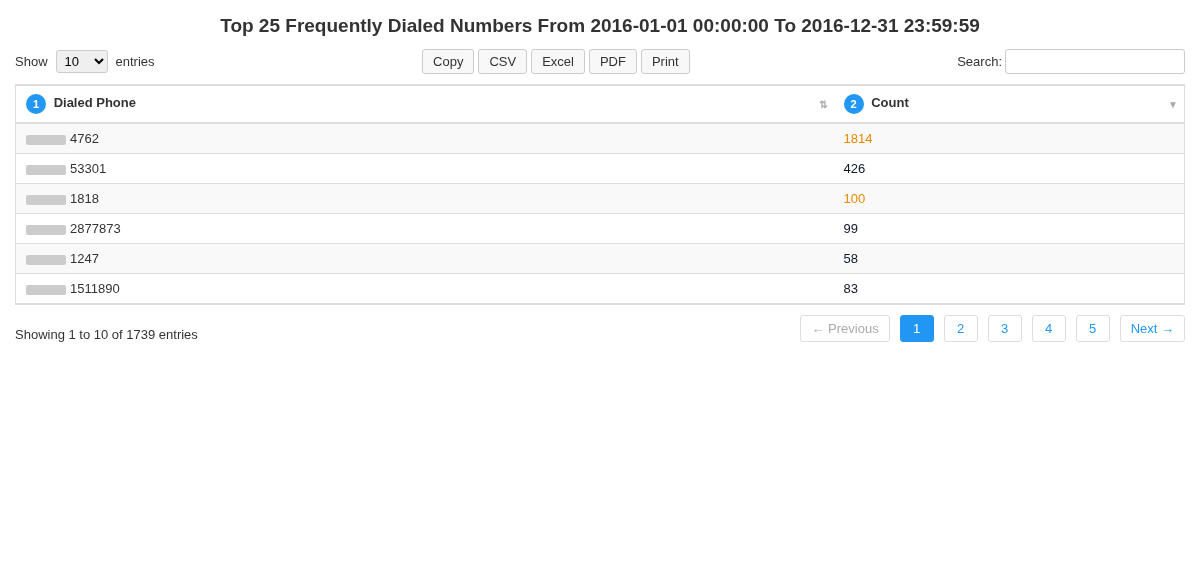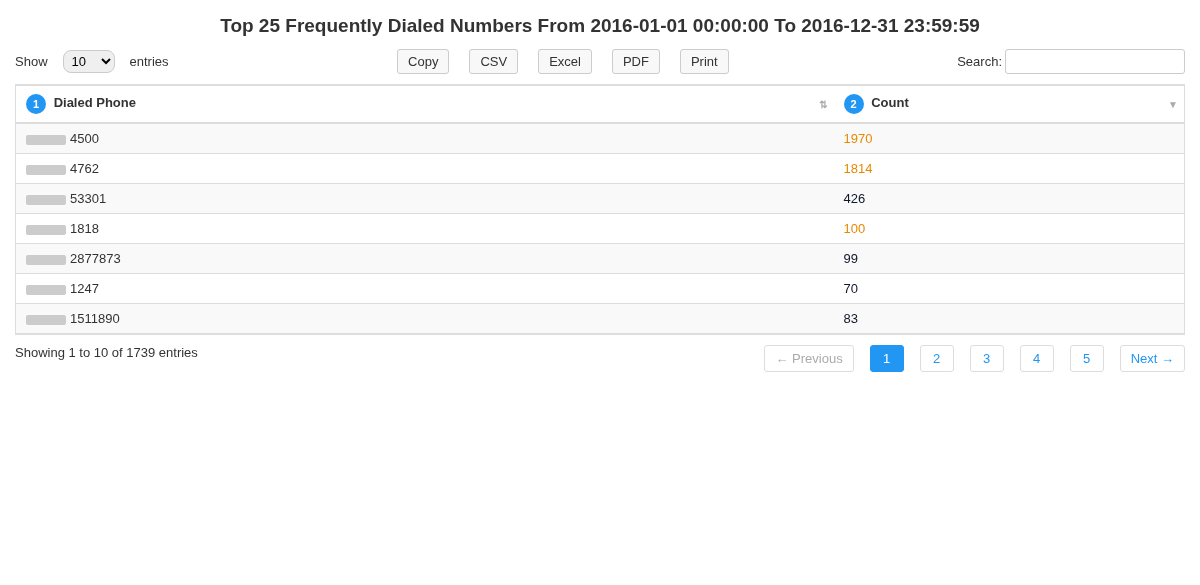--- a/index.html
+++ b/index.html
@@ -15,33 +15,33 @@
     .controls-row {
       display: flex;
       align-items: center;
       justify-content: space-between;
       margin-bottom: 10px;
     }
 
     .show-entries {
       display: flex;
       align-items: center;
-      gap: 15px;
+      gap: 8px;
     }
 
     .show-entries select {
       border: 1px solid #ccc;
       padding: 2px 4px;
       font-size: 13px;
-      border-radius: 8px;
+      border-radius: 3px;
     }
 
     .export-buttons {
       display: flex;
-      gap: 20px;
+      gap: 4px;
     }
 
     .export-btn {
       border: 1px solid #ccc;
       background: #f8f8f8;
       padding: 4px 10px;
       font-size: 13px;
       cursor: pointer;
       border-radius: 3px;
       color: #333;
@@ -137,34 +137,34 @@
 
     .redacted-short {
       width: 25px;
     }
 
     .count-orange { color: #e68a00; }
     .count-normal { color: #0f172a; }
 
     .footer-row {
       display: flex;
-      align-items: flex-start;
+      align-items: flex-end;
       justify-content: space-between;
       margin-top: 8px;
     }
 
     .showing-text {
       font-size: 13px;
       color: #333;
     }
 
     .pagination {
       display: flex;
       align-items: center;
-      gap: 16px;
+      gap: 10px;
     }
 
     .page-btn {
       border: 1px solid #ddd;
       background: #fff;
       padding: 5px 10px;
       font-size: 13px;
       cursor: pointer;
       color: #2196F3;
       border-radius: 3px;
@@ -227,43 +227,39 @@
           <span class="sort-icon">⇅</span>
         </th>
         <th class="col-count sortable">
           <span class="col-num">2</span>
           <span>Count</span>
           <span class="sort-icon">▼</span>
         </th>
       </tr>
     </thead>
     <tbody id="table-body">
-    <tr>
-          <td><span class="redacted-block"></span><span>4500</span></td>
-          <td class="count-orange">1970</td>
-        </tr>
         <tr>
           <td><span class="redacted-block"></span><span>4762</span></td>
           <td class="count-orange">1814</td>
         </tr>
         <tr>
           <td><span class="redacted-block"></span><span>53301</span></td>
           <td class="count-normal">426</td>
         </tr>
         <tr>
           <td><span class="redacted-block"></span><span>1818</span></td>
           <td class="count-orange">100</td>
         </tr>
         <tr>
           <td><span class="redacted-block"></span><span>2877873</span></td>
           <td class="count-normal">99</td>
         </tr>
         <tr>
           <td><span class="redacted-block"></span><span>1247</span></td>
-          <td class="count-normal">70</td>
+          <td class="count-normal">58</td>
         </tr>
         <tr>
           <td><span class="redacted-block"></span><span>1511890</span></td>
           <td class="count-normal">83</td>
         </tr>
       </tbody>
   </table>
 </div>
 
 <div class="footer-row">

